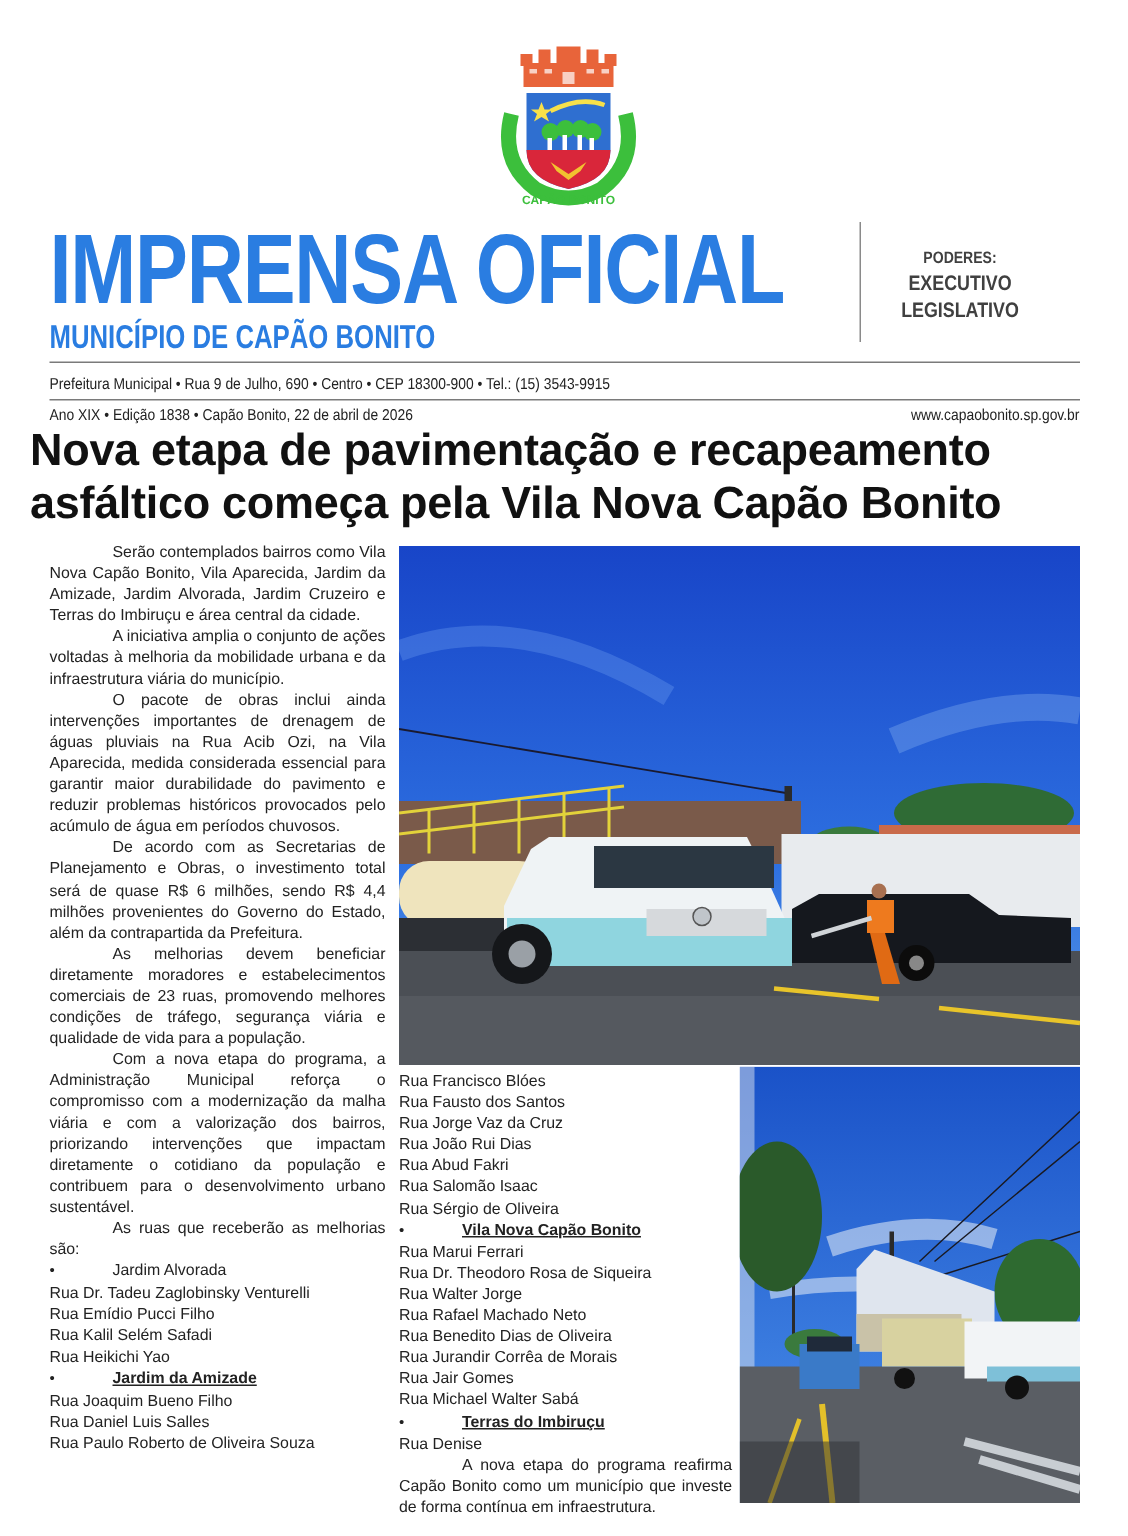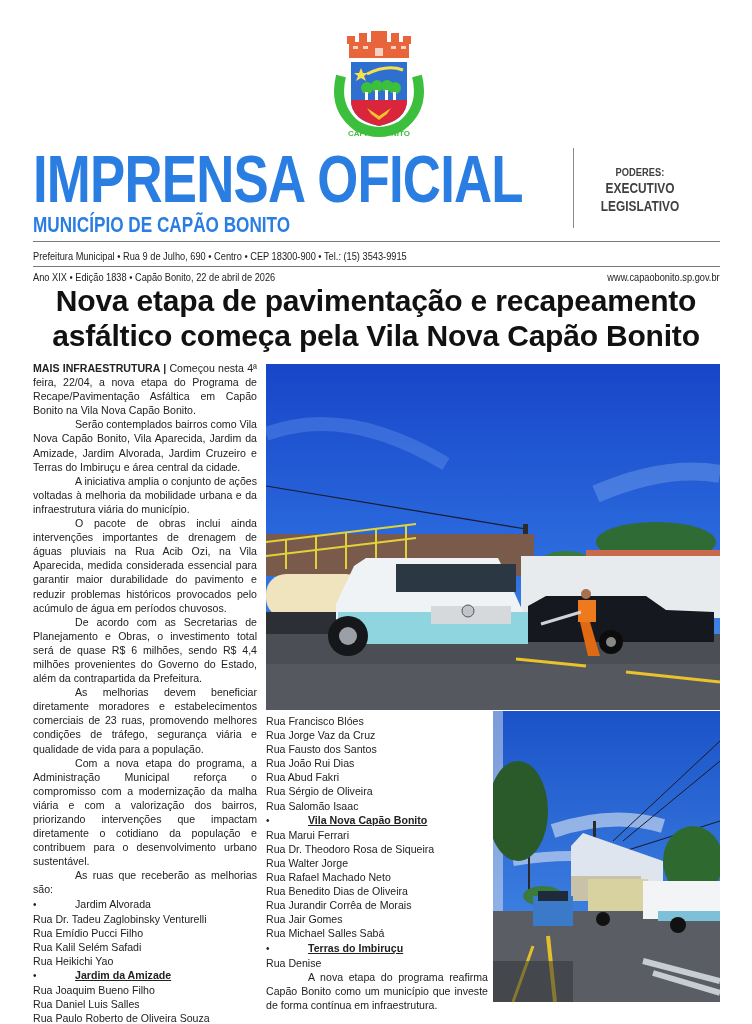--- a/index.html
+++ b/index.html
@@ -36,21 +36,21 @@
       position: absolute; left: 33px; top: 271px; font-size: 10.5px; line-height: 13px; color: #222;
       transform: scaleX(0.88); transform-origin: left top; white-space: nowrap;
     }
     .website {
       position: absolute; right: 32px; top: 271px; font-size: 10.5px; line-height: 13px; color: #222;
       transform: scaleX(0.88); transform-origin: right top; white-space: nowrap;
     }
 
     
     .headline {
-      position: absolute; left: 20px; top: 283px; width: 712px; text-align: center;
+      position: absolute; left: 20px; top: 283px; width: 712px; 
       font-family: "Liberation Sans", sans-serif; font-weight: 700; font-size: 30px; line-height: 35px; color: #111;
       letter-spacing: -0.2px;
     }
 
     
     .col { position: absolute; font-size: 10.6px; line-height: 14.1px; color: #222; }
     .col-left { left: 33px; top: 361px; width: 224px; }
     .col-mid { left: 266px; top: 714px; width: 222px; }
     .p { text-align: justify; }
     .p.indent { text-indent: 42px; }
@@ -127,21 +127,20 @@
 <div class="rule" style="top:266px;"></div>
 <div class="edition-line">Ano XIX • Edição 1838 • Capão Bonito, 22 de abril de 2026</div>
 <div class="website">www.capaobonito.sp.gov.br</div>
 
 <h1 class="headline">
   <span>Nova etapa de pavimentação e recapeamento</span><br>
   <span>asfáltico começa pela Vila Nova Capão Bonito</span>
 </h1>
 
 <div class="col col-left">
-  <p class="p"><span class="lead">MAIS INFRAESTRUTURA | </span><span>Começou nesta 4ª feira, 22/04, a nova etapa do Programa de Recape/Pavimentação Asfáltica em Capão Bonito na Vila Nova Capão Bonito.</span></p>
   <p class="p indent">Serão contemplados bairros como Vila Nova Capão Bonito, Vila Aparecida, Jardim da Amizade, Jardim Alvorada, Jardim Cruzeiro e Terras do Imbiruçu e área central da cidade.</p>
   <p class="p indent">A iniciativa amplia o conjunto de ações voltadas à melhoria da mobilidade urbana e da infraestrutura viária do município.</p>
   <p class="p indent">O pacote de obras inclui ainda intervenções importantes de drenagem de águas pluviais na Rua Acib Ozi, na Vila Aparecida, medida considerada essencial para garantir maior durabilidade do pavimento e reduzir problemas históricos provocados pelo acúmulo de água em períodos chuvosos.</p>
   <p class="p indent">De acordo com as Secretarias de Planejamento e Obras, o investimento total será de quase R$ 6 milhões, sendo R$ 4,4 milhões provenientes do Governo do Estado, além da contrapartida da Prefeitura.</p>
   <p class="p indent">As melhorias devem beneficiar diretamente moradores e estabelecimentos comerciais de 23 ruas, promovendo melhores condições de tráfego, segurança viária e qualidade de vida para a população.</p>
   <p class="p indent">Com a nova etapa do programa, a Administração Municipal reforça o compromisso com a modernização da malha viária e com a valorização dos bairros, priorizando intervenções que impactam diretamente o cotidiano da população e contribuem para o desenvolvimento urbano sustentável.</p>
   <p class="p indent">As ruas que receberão as melhorias são:</p>
 
   <div class="nb">
       <span class="bullet">•</span>
@@ -157,39 +156,39 @@
       <span class="name">Jardim da Amizade</span>
     </div>
   <div class="street">Rua Joaquim Bueno Filho</div>
   <div class="street">Rua Daniel Luis Salles</div>
   <div class="street">Rua Paulo Roberto de Oliveira Souza</div>
 
 </div>
 
 <div class="col col-mid">
   <div class="street">Rua Francisco Blóes</div>
+  <div class="street">Rua Fausto dos Santos</div>
   <div class="street">Rua Jorge Vaz da Cruz</div>
-  <div class="street">Rua Fausto dos Santos</div>
   <div class="street">Rua João Rui Dias</div>
   <div class="street">Rua Abud Fakri</div>
+  <div class="street">Rua Salomão Isaac</div>
   <div class="street">Rua Sérgio de Oliveira</div>
-  <div class="street">Rua Salomão Isaac</div>
 
   <div class="nb">
       <span class="bullet">•</span>
       <span class="name">Vila Nova Capão Bonito</span>
     </div>
   <div class="street">Rua Marui Ferrari</div>
   <div class="street">Rua Dr. Theodoro Rosa de Siqueira</div>
   <div class="street">Rua Walter Jorge</div>
   <div class="street">Rua Rafael Machado Neto</div>
   <div class="street">Rua Benedito Dias de Oliveira</div>
   <div class="street">Rua Jurandir Corrêa de Morais</div>
   <div class="street">Rua Jair Gomes</div>
-  <div class="street">Rua Michael Salles Sabá</div>
+  <div class="street">Rua Michael Walter Sabá</div>
 
   <div class="nb">
       <span class="bullet">•</span>
       <span class="name">Terras do Imbiruçu</span>
     </div>
   <div class="street">Rua Denise</div>
   <p class="p indent">A nova etapa do programa reafirma Capão Bonito como um município que investe de forma contínua em infraestrutura.</p>
 </div>
 
 <div class="photo photo-1">

